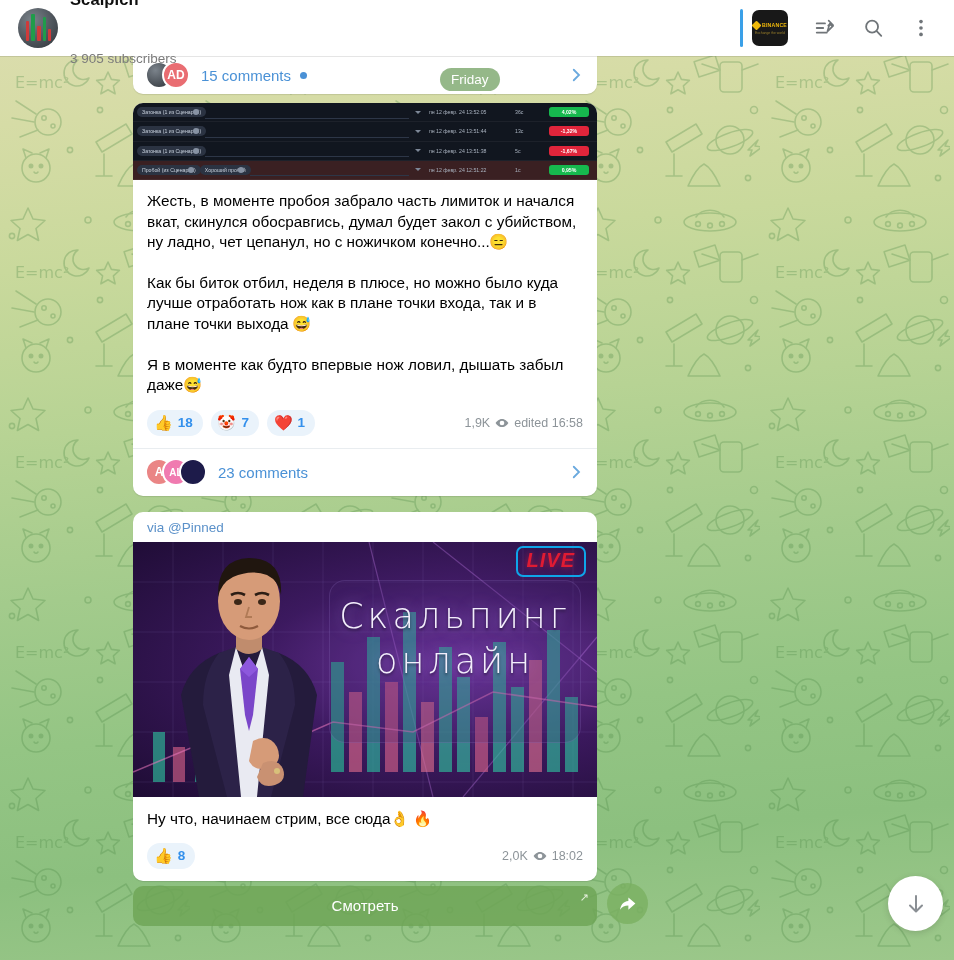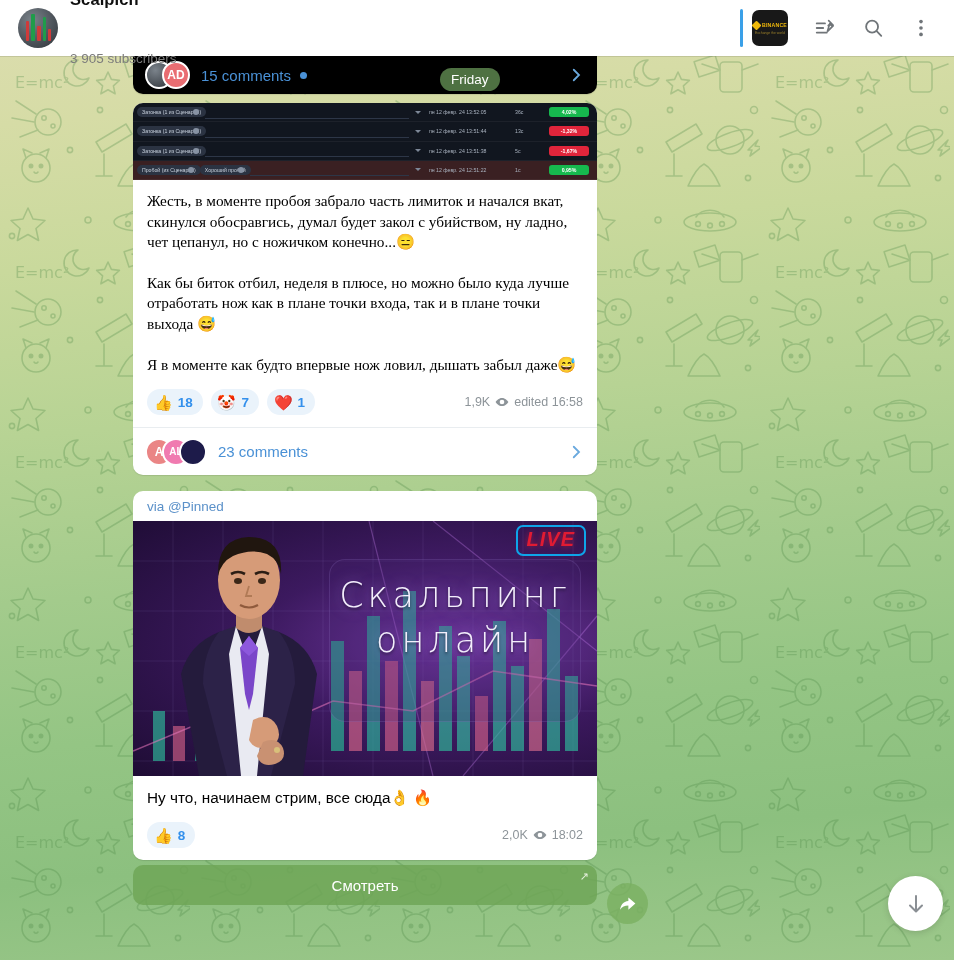--- a/index.html
+++ b/index.html
@@ -71,21 +71,21 @@
   .hdr-icons { display: flex; align-items: center; gap: 26px; margin-left: 26px; margin-right: 22px; }
   .hdr-ic { width: 22px; height: 22px; color: #707579; cursor: pointer; }
 
   
   .msg-col { position: absolute; left: 133px; top: 56px; width: 464px; z-index: 10; }
 
   .bubble { background: #fff; border-radius: 10px; overflow: hidden; box-shadow: 0 1px 1px rgba(0,0,0,.10); }
 
   
   .comments-top {
-    background: #000000; border-radius: 0 0 10px 10px; height: 38px;
+    background: #ffffff; border-radius: 0 0 10px 10px; height: 38px;
     display: flex; align-items: center; padding: 0 12px; position: relative;
     box-shadow: 0 1px 1px rgba(0,0,0,.10); overflow: hidden;
   }
   .cav-stack { display: flex; align-items: center; }
   .cav {
     width: 28px; height: 28px; border-radius: 50%; border: 2px solid #fff;
     display: flex; align-items: center; justify-content: center;
     color: #fff; font-size: 12px; font-weight: bold; flex: none;
   }
   .cav + .cav { margin-left: -11px; }
@@ -118,21 +118,21 @@
   .t-date { font-size: 5.2px; color: #aab3c0; width: 86px; text-align: left; margin-left: 8px; white-space: nowrap; }
   .t-dur { font-size: 5.2px; color: #aab3c0; width: 34px; }
   .t-badge {
     font-size: 5.2px; color: #fff; border-radius: 3px; padding: 2px 0;
     width: 40px; text-align: center; font-weight: bold; margin-right: 4px;
   }
   .t-badge.up { background: #16b84e; }
   .t-badge.down { background: #e0253b; }
 
   .msg-text { padding: 11px 14px 4px 14px; font-size: 15.3px; line-height: 20.6px; color: #000; }
-  .msg-text p { margin-bottom: 20px; font-family: Liberation Serif, serif; }
+  .msg-text p { margin-bottom: 20px; }
   .msg-text p:last-child { margin-bottom: 0; }
   .links-line { padding: 4px 14px 0 14px; font-size: 15.3px; line-height: 20px; }
   .links-line a { color: #3390ec; text-decoration: none; font-weight: 500; }
   .links-line .sep { color: #3390ec; margin: 0 3px; }
 
   .reactions { display: flex; align-items: center; gap: 8px; padding: 10px 14px 12px 14px; position: relative; }
   .reaction {
     background: #eaf3fb; border-radius: 13px; height: 26px;
     display: flex; align-items: center; gap: 5px; padding: 0 10px 0 7px;
   }

